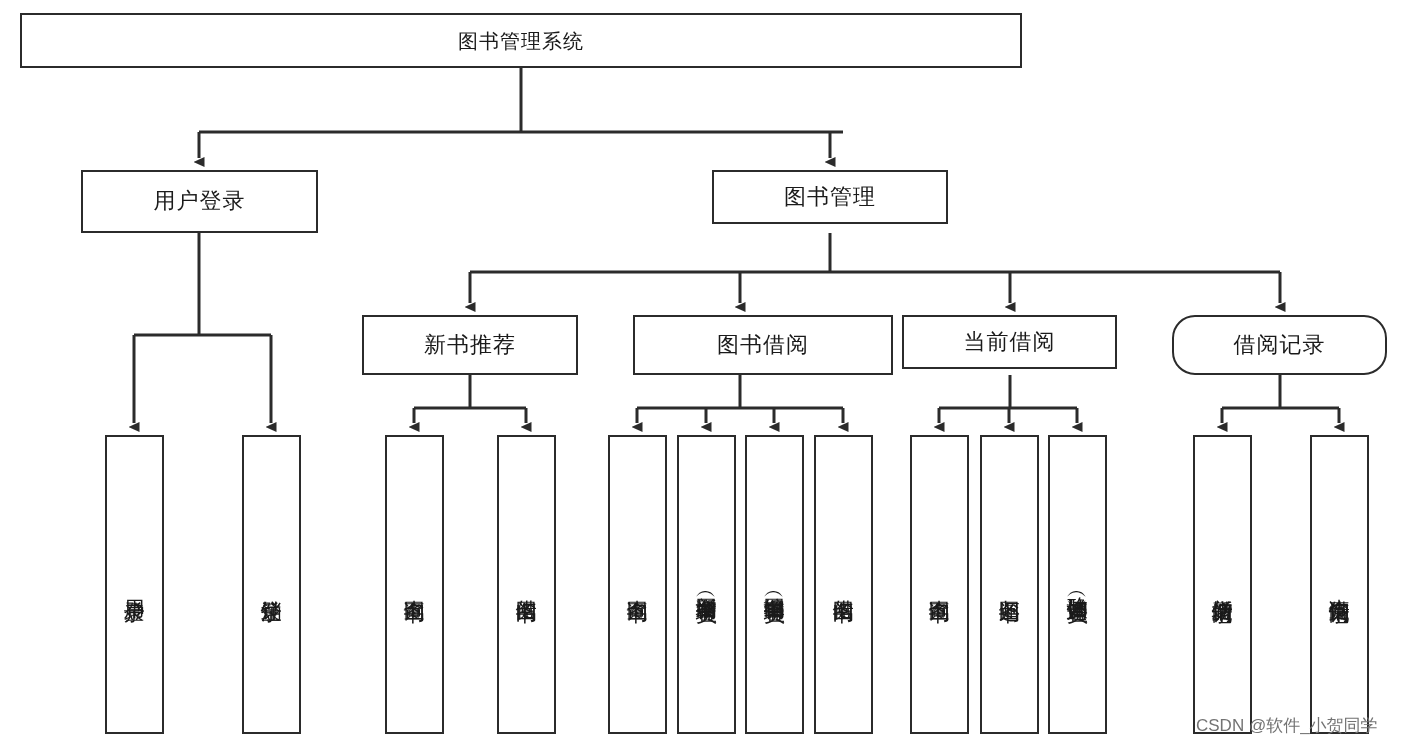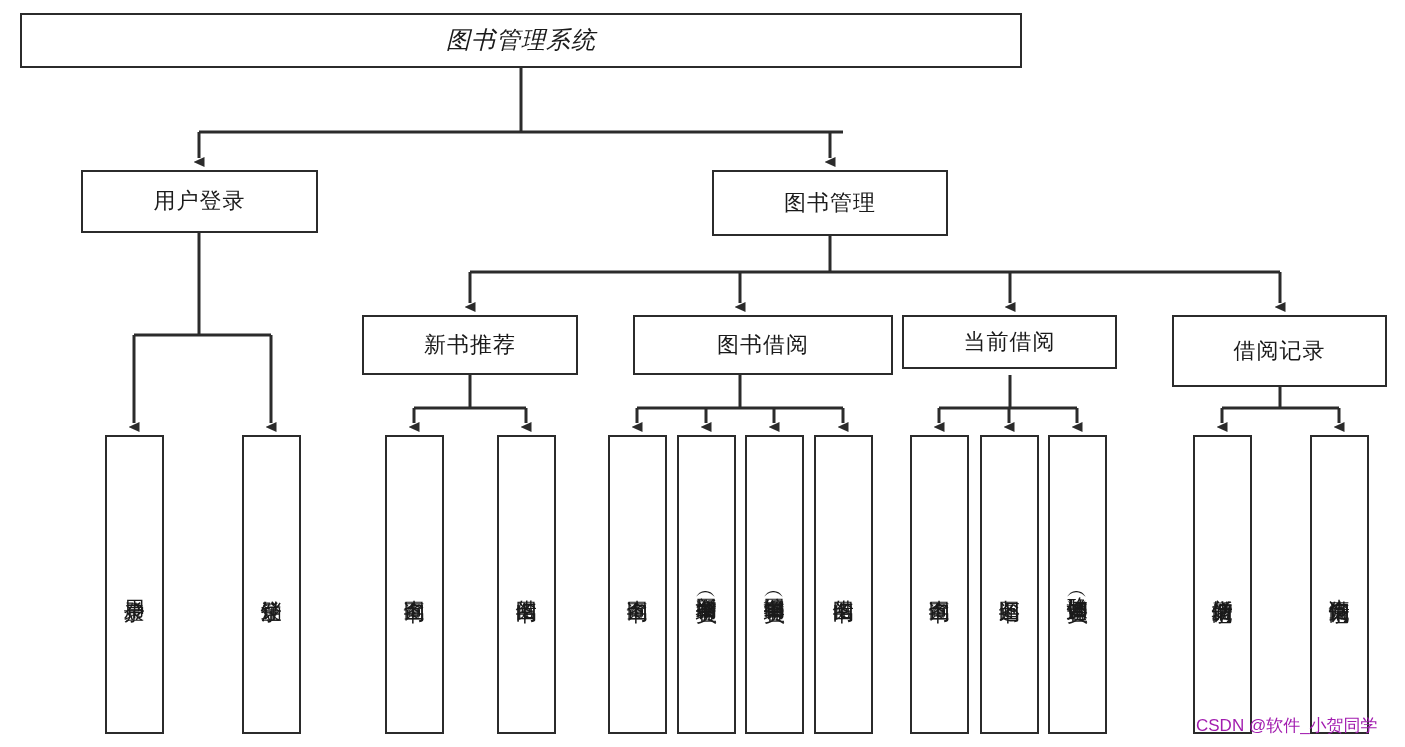--- a/index.html
+++ b/index.html
@@ -45,29 +45,28 @@
   .node.v {
     writing-mode: vertical-rl;
     text-orientation: upright;
     font-size: 21px;
     line-height: 1.12;
     letter-spacing: 1px;
     padding: 4px 0;
     white-space: nowrap;
   }
   .node.root {
-    font-size: 24px;
-    font-style: italic;
+    font-size: 20px;
   }
   #watermark {
     position: absolute;
     left: 1196px;
     top: 714px;
     font-size: 17px;
-    color: #a21caf;
+    color: #737373;
     white-space: nowrap;
     z-index: 5;
     font-family: "Liberation Sans", "DejaVu Sans", sans-serif;
   }
 </style>
 </head>
 <body>
 
 <div id="canvas">
 
@@ -117,26 +116,26 @@
       <path d="M1280,375 L1280,408"></path>
       <path d="M1222,408 L1339,408"></path>
       <path d="M1222,408 L1222,423" marker-end="url(#arrow)"></path>
       <path d="M1339,408 L1339,423" marker-end="url(#arrow)"></path>
     </g>
   </svg>
 
   <div class="node h root" style="left:20px; top:13px; width:1002px; height:55px;">图书管理系统</div>
 
   <div class="node h" style="left:81px; top:170px; width:237px; height:63px;">用户登录</div>
-  <div class="node h" style="left:712px; top:170px; width:236px; height:66px;">图书管理</div>
+  <div class="node h" style="left:712px; top:170px; width:236px; height:54px;">图书管理</div>
 
   <div class="node h" style="left:362px; top:315px; width:216px; height:60px;">新书推荐</div>
   <div class="node h" style="left:633px; top:315px; width:260px; height:60px;">图书借阅</div>
   <div class="node h" style="left:902px; top:315px; width:215px; height:54px;">当前借阅</div>
-  <div class="node h" style="left:1172px; top:315px; width:215px; height:72px;">借阅记录</div>
+  <div class="node h" style="left:1172px; top:315px; width:215px; height:60px;border-radius:23px;">借阅记录</div>
 
   <div class="node v" style="left:105px; top:435px; width:59px; height:299px;">用户登录</div>
   <div class="node v" style="left:242px; top:435px; width:59px; height:299px;">注销登录</div>
 
   <div class="node v" style="left:385px; top:435px; width:59px; height:299px;">查询图书</div>
   <div class="node v" style="left:497px; top:435px; width:59px; height:299px;">借阅图书</div>
 
   <div class="node v" style="left:608px; top:435px; width:59px; height:299px;">查询图书</div>
   <div class="node v" style="left:677px; top:435px; width:59px; height:299px;">新增图书（管理员）</div>
   <div class="node v" style="left:745px; top:435px; width:59px; height:299px;">编辑图书（管理员）</div>

